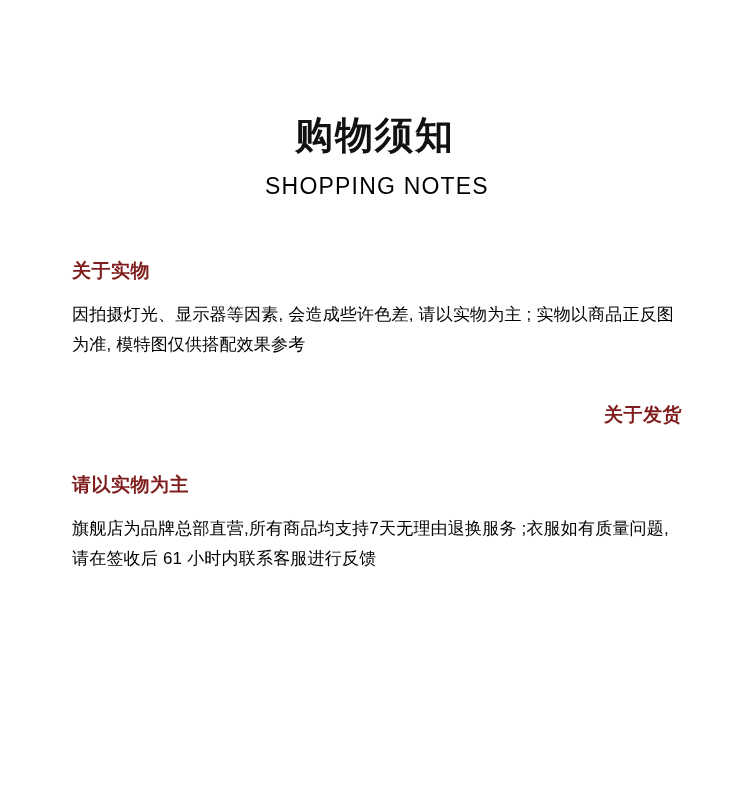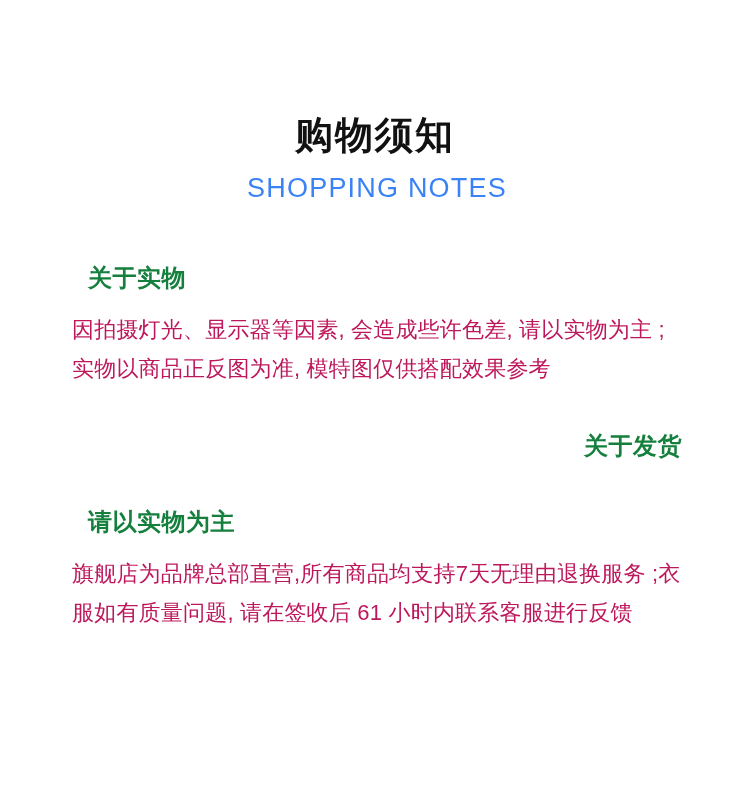--- a/index.html
+++ b/index.html
@@ -27,47 +27,47 @@
   }
   .title-cn {
     font-size: 38px;
     font-weight: 700;
     letter-spacing: 2px;
     line-height: 1.2;
     color: #111111;
     margin: 5px;
   }
   .title-en {
-    font-size: 27px;
+    font-size: 23px;
     font-weight: 400;
     letter-spacing: 1.2px;
-    color: #3b82f6;
+    color: #000000;
     margin: 14px 0 0 4px;
   }
   .content {
     margin-top: 58px;
     padding: 0 68px 0 72px;
   }
   .section {
     margin-bottom: 34px;
   }
   .section:last-child {
     margin-bottom: 0;
   }
   .section-heading {
-    font-size: 24px;
+    font-size: 19px;
     font-weight: 700;
-    color: #15803d;
-    margin: 0 0 16px 16px;
+    color: #7f1d1d;
+    margin: 0 0 16px 0;
     letter-spacing: 0.5px;
   }
   .section-body {
-    font-size: 22px;
+    font-size: 17px;
     line-height: 1.78;
-    color: #be185d;
+    color: #000000;
     margin: 0;
     letter-spacing: 0.2px;
     max-width: 612px;
   }
   .gap-delivery { margin-top: 42px; text-align: right; }
   .gap-returns { margin-top: 44px; }
 </style>
 </head>
 <body>
 

